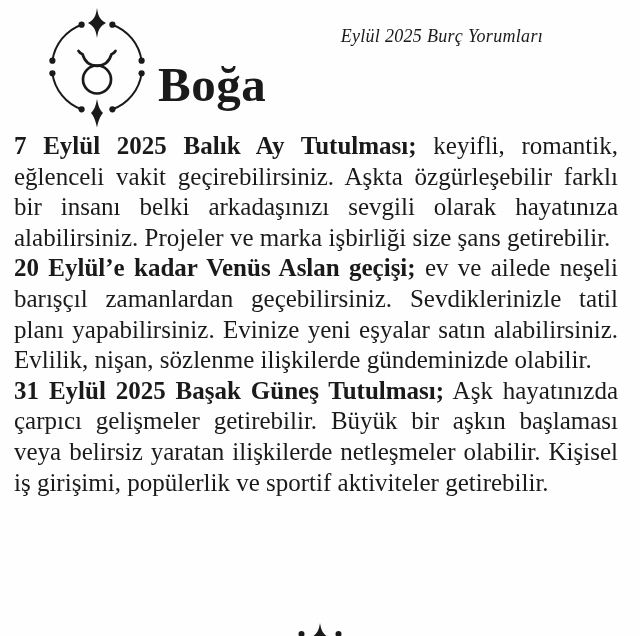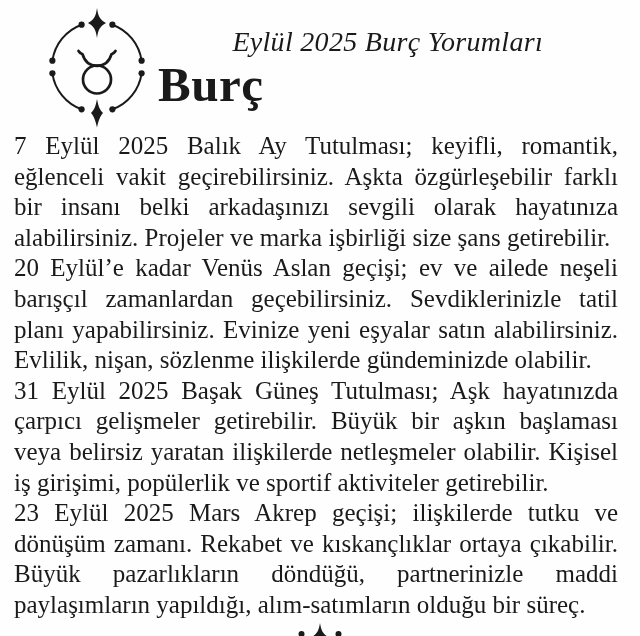--- a/index.html
+++ b/index.html
@@ -9,21 +9,21 @@
     overflow: hidden;
     background: #fefefe;
     color: #1a1a1a;
     font-family: "Liberation Serif", serif;
   }
   .masthead-title {
     position: absolute;
     top: 26px;
     right: 97px;
     font-style: italic;
-    font-size: 28px;
+    font-size: 18px;
     letter-spacing: 0.3px;
     white-space: nowrap;
   }
   .sign-emblem {
     position: absolute;
     top: 7px;
     left: 40px;
     width: 114px;
     height: 121px;
   }
@@ -42,21 +42,21 @@
     position: absolute;
     top: 131px;
     left: 14px;
     width: 604px;
     font-size: 25px;
     line-height: 30.6px;
     text-align: justify;
     text-justify: inter-word;
   }
   .horoscope-body p { margin: 0; }
-  .para-lead { font-weight: normal; }
+  .para-lead { font-weight: bold; }
   .next-sign-ornament {
     position: absolute;
     left: 297px;
     top: 621px;
     width: 46px;
     height: 34px;
   }
 </style>
 </head>
 <body>
@@ -81,26 +81,25 @@
     <circle class="emblem-fill" cx="101.6" cy="66.3" r="3.1"></circle>
   </g>
   <path class="emblem-fill" d="M57,1 C58.3,10 60,12.5 66,16 C60,19.5 58.3,22 57,31 C55.7,22 54,19.5 48,16 C54,12.5 55.7,10 57,1 Z"></path>
   <path class="emblem-fill" d="M57,92 C58.5,100 60,103 63,106 C60,109.5 58.5,113.5 57,120.5 C55.5,113.5 54,109.5 51,106 C54,103 55.5,100 57,92 Z"></path>
   <g>
     <path class="taurus-stroke" d="M38.5,44 C39.5,45.7 41,46.7 42.5,47.2 C45,56 50,58.8 57,58.8 C64,58.8 69,56 71.5,47.2 C73,46.7 74.5,45.7 75.5,44"></path>
     <circle class="taurus-stroke" cx="57" cy="72.5" r="14"></circle>
   </g>
 </svg>
 
-<h1 class="sign-title">Burç</h1>
+<h1 class="sign-title">Boğa</h1>
 
 <div class="horoscope-body">
   <p><b class="para-lead">7 Eylül 2025 Balık Ay Tutulması;</b> <span>keyifli, romantik, eğlenceli vakit geçirebilirsiniz. Aşkta özgürleşebilir farklı bir insanı belki arkadaşınızı sevgili olarak hayatınıza alabilirsiniz. Projeler ve marka işbirliği size şans getirebilir.</span></p>
   <p><b class="para-lead">20 Eylül’e kadar Venüs Aslan geçişi;</b> <span>ev ve ailede neşeli barışçıl zamanlardan geçebilirsiniz. Sevdiklerinizle tatil planı yapabilirsiniz. Evinize yeni eşyalar satın alabilirsiniz. Evlilik, nişan, sözlenme ilişkilerde gündeminizde olabilir.</span></p>
   <p><b class="para-lead">31 Eylül 2025 Başak Güneş Tutulması;</b> <span>Aşk hayatınızda çarpıcı gelişmeler getirebilir. Büyük bir aşkın başlaması veya belirsiz yaratan ilişkilerde netleşmeler olabilir. Kişisel iş girişimi, popülerlik ve sportif aktiviteler getirebilir.</span></p>
-  <p><b class="para-lead">23 Eylül 2025 Mars Akrep geçişi;</b> <span>ilişkilerde tutku ve dönüşüm zamanı. Rekabet ve kıskançlıklar ortaya çıkabilir. Büyük pazarlıkların döndüğü, partnerinizle maddi paylaşımların yapıldığı, alım-satımların olduğu bir süreç.</span></p>
 </div>
 
 <svg class="next-sign-ornament" viewBox="0 0 46 34" aria-hidden="true">
   <path class="emblem-fill" d="M23,2 C24.4,10.5 26.2,13 32,16.5 C26.2,20 24.4,22.5 23,31 C21.6,22.5 19.8,20 14,16.5 C19.8,13 21.6,10.5 23,2 Z"></path>
   <circle class="emblem-fill" cx="4.5" cy="13" r="3"></circle>
   <circle class="emblem-fill" cx="41.5" cy="13" r="3"></circle>
 </svg>
 
 </body></html>

